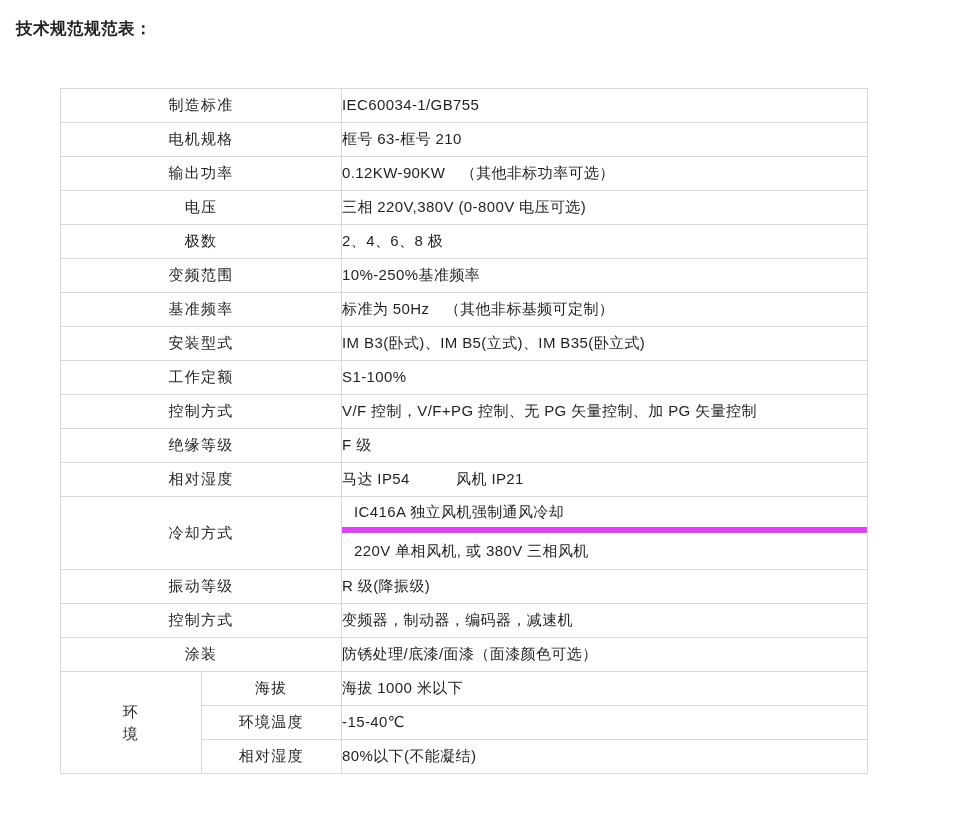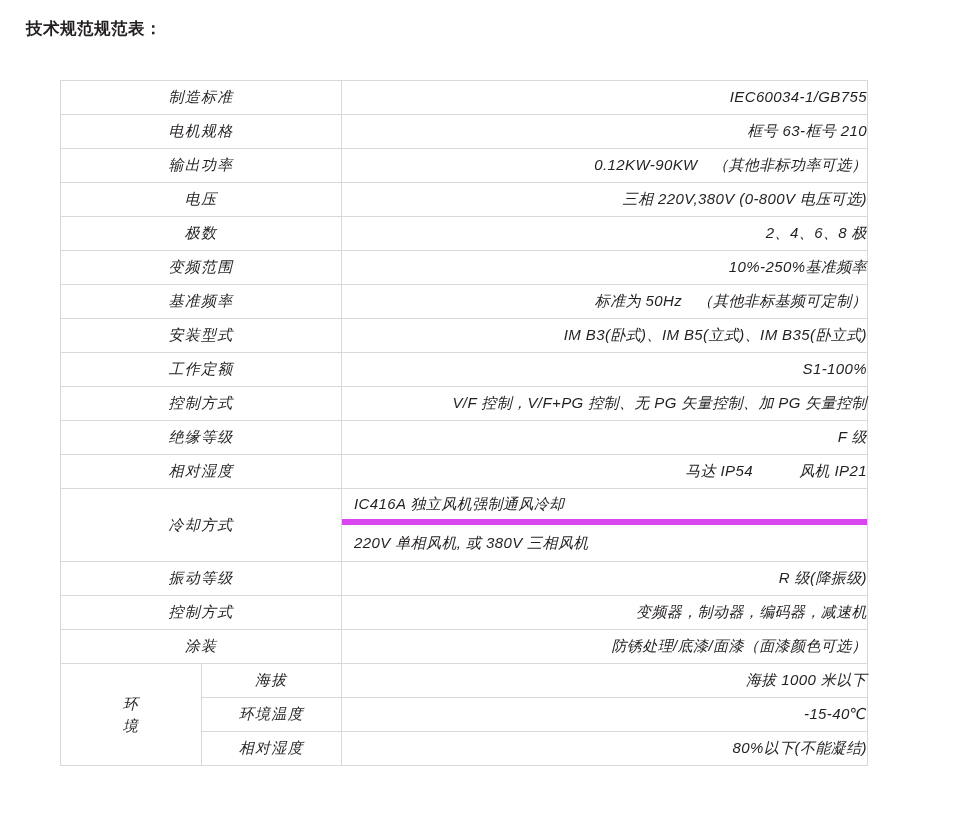--- a/index.html
+++ b/index.html
@@ -15,33 +15,32 @@
     overflow: hidden;
   }
   .page {
     position: relative;
     width: 969px;
     height: 821px;
     box-sizing: border-box;
   }
   .doc-title {
     position: absolute;
-    left: 26px;
+    left: 16px;
     top: 18px;
     font-size: 16.5px;
     font-weight: bold;
     letter-spacing: 0.5px;
     color: #231f20;
   }
   .spec-table-wrap {
     position: absolute;
     left: 60px;
-    top: 80px;
+    top: 88px;
     width: 652px;
-    font-style: italic;
   }
   table.spec {
     border-collapse: collapse;
     width: 808px;
     table-layout: fixed;
   }
   table.spec td {
     border: 1px solid #d8d8d8;
     font-size: 15px;
     color: #231f20;
@@ -49,21 +48,21 @@
     height: 33px;
     vertical-align: middle;
     line-height: 1.35;
   }
   td.label {
     text-align: center;
     letter-spacing: 1.2px;
     width: 280px;
   }
   td.value {
-    text-align: right;
+    text-align: left;
     padding-left: 12px;
     letter-spacing: 0.4px;
   }
   td.group-label {
     text-align: center;
     letter-spacing: 1.2px;
     width: 65px;
   }
   td.group-label .vchars {
     display: block;

